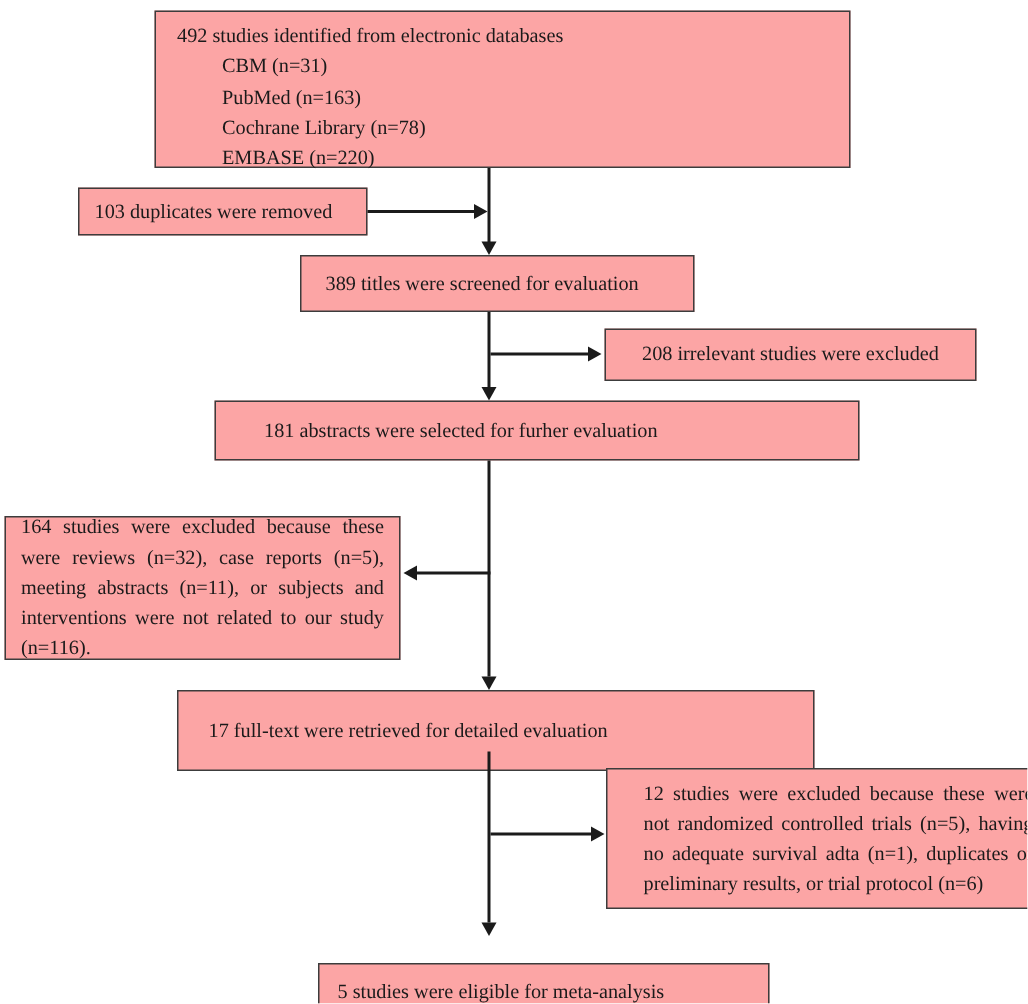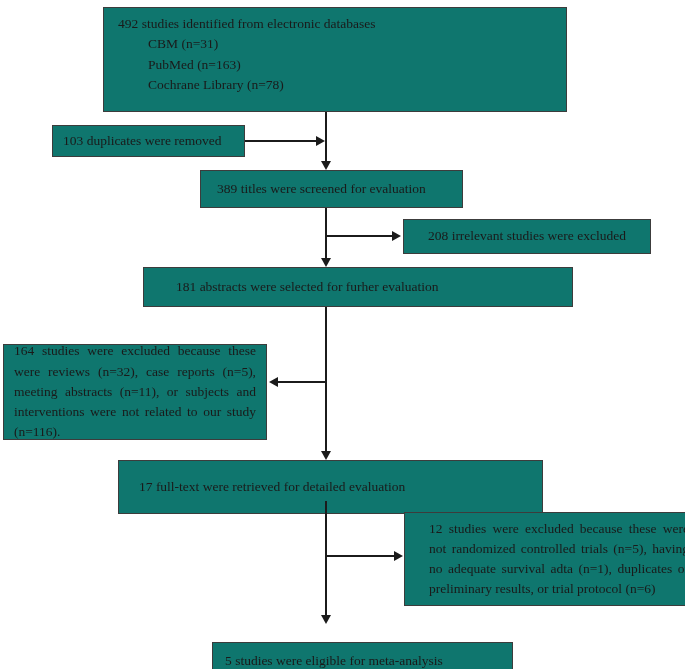--- a/index.html
+++ b/index.html
@@ -8,21 +8,21 @@
     width:685px;height:669px;
     background:#ffffff;
     font-family:"Liberation Serif","DejaVu Serif",serif;
     color:#1a1a1a;
     overflow:hidden;
   }
   .box{
     position:absolute;
     box-sizing:border-box;
     border:1.6px solid #3c3c3c;
-    background:#0f766e;
+    background:#fca5a5;
     font-size:13.5px;
     line-height:1.5;
     display:flex;
     flex-direction:column;
     justify-content:center;
   }
   .box .pad{padding:2px 8px;}
   .justify .pad{text-align:justify;}
   .src-line{padding-left:30px;}
   .line{position:absolute;background:#1b1b1b;}
@@ -63,20 +63,21 @@
 </head>
 <body>
 
 <div class="canvas">
 
   <div class="box" id="box-identified">
     <div class="pad" style="padding:0;">492 studies identified from electronic databases</div>
     <div class="src-line">CBM (n=31)</div>
     <div class="src-line">PubMed (n=163)</div>
     <div class="src-line">Cochrane Library (n=78)</div>
+    <div class="src-line">EMBASE (n=220)</div>
   </div>
 
   <div class="box" id="box-duplicates">
     <div>103 duplicates were removed</div>
   </div>
 
   <div class="box" id="box-titles">
     <div>389 titles were screened for evaluation</div>
   </div>
 

